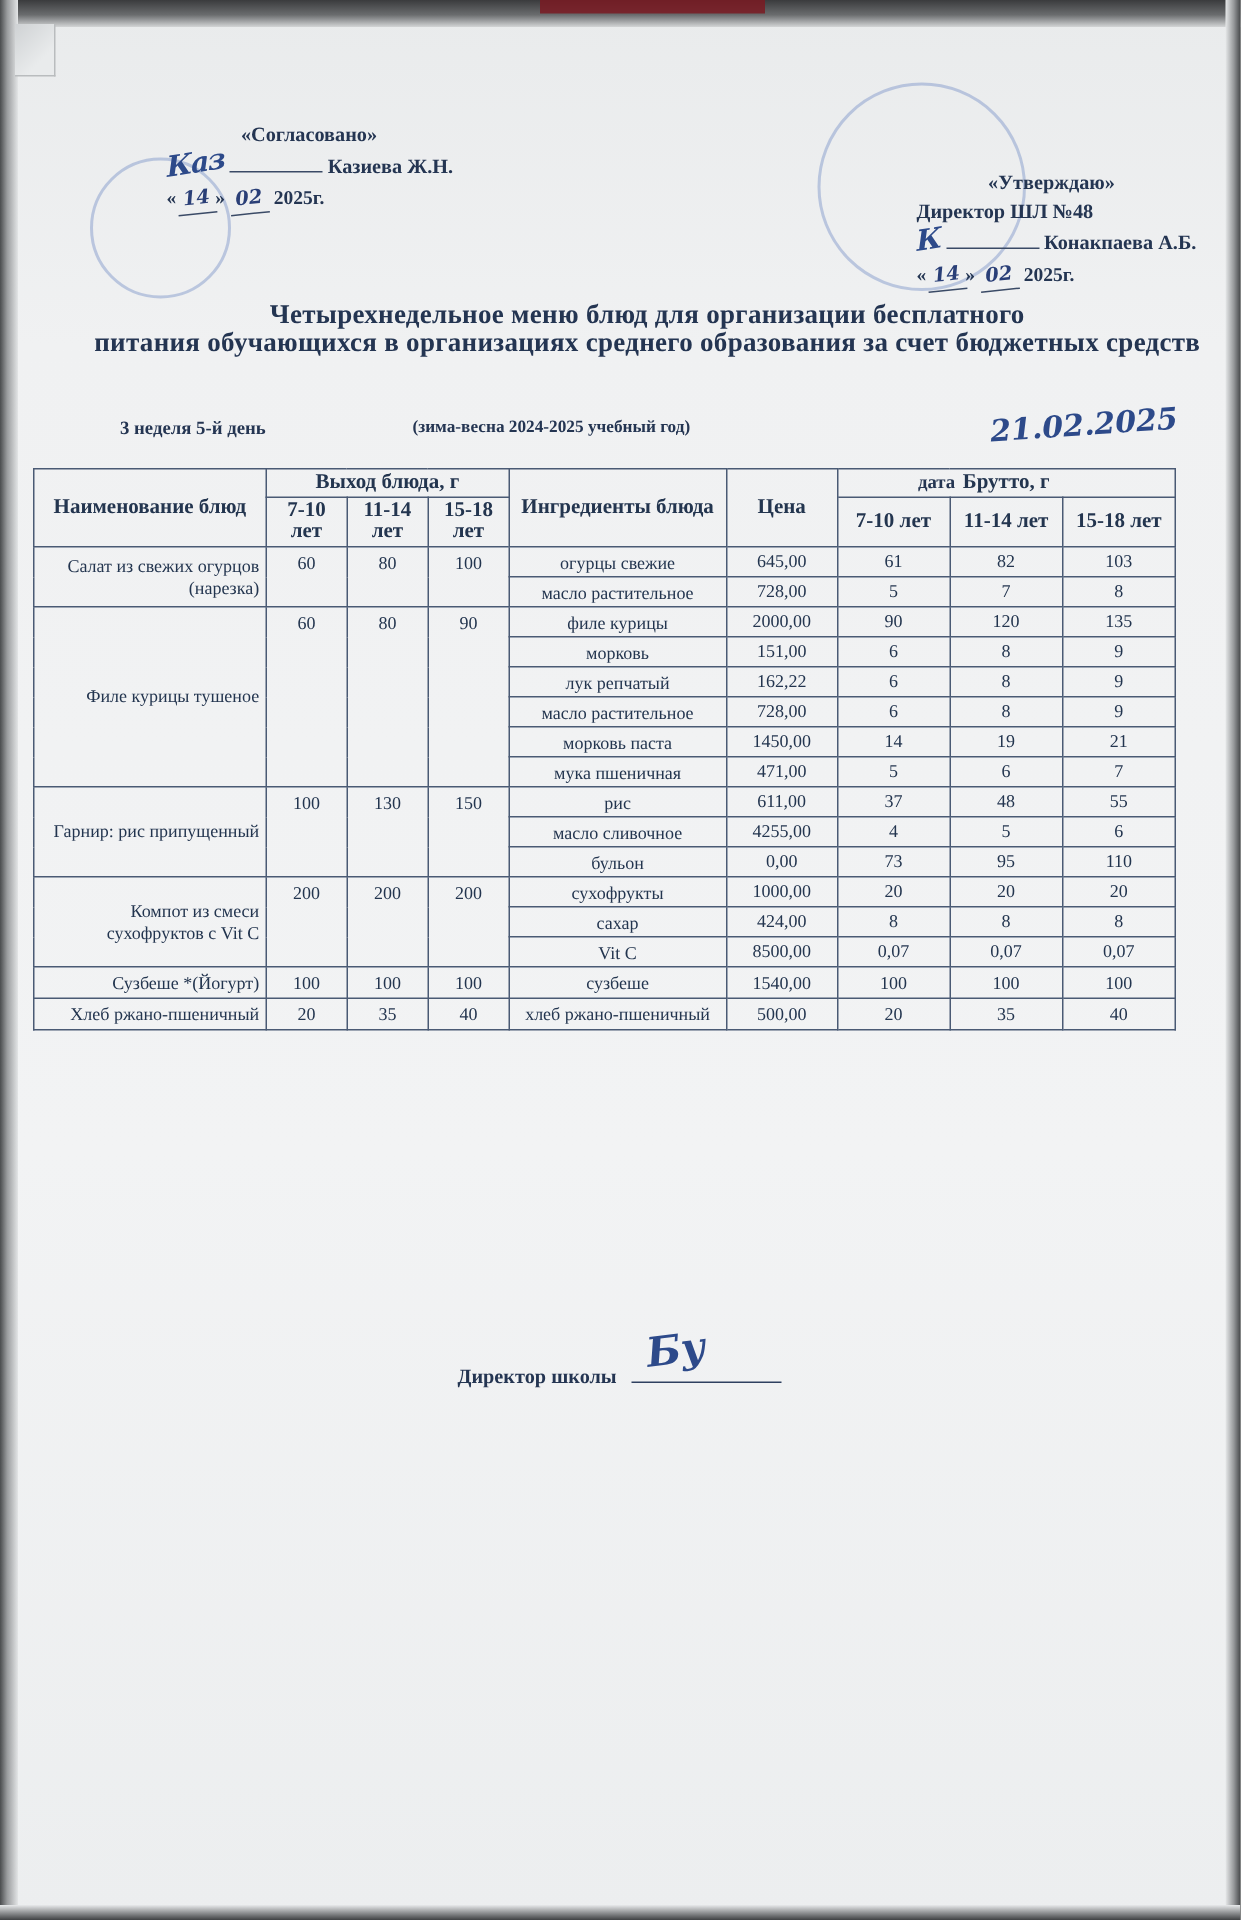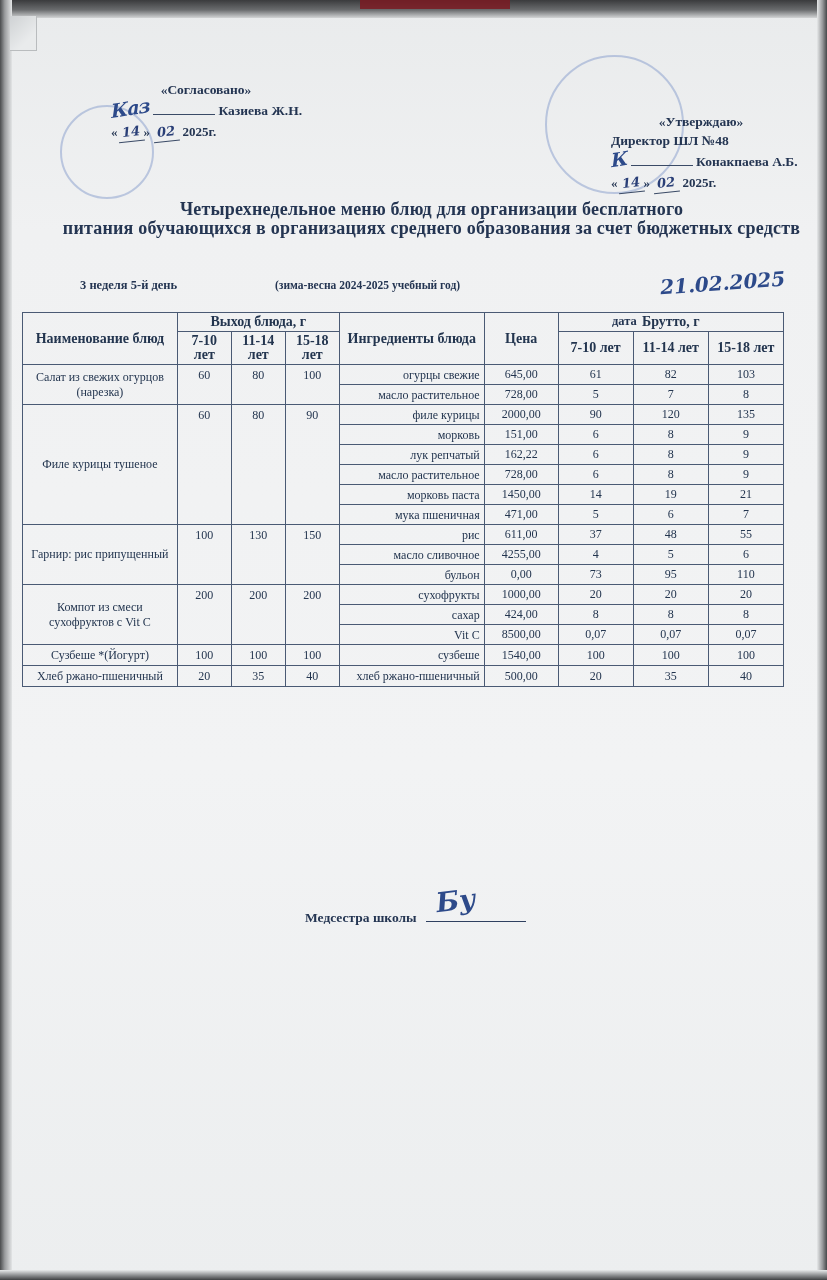--- a/index.html
+++ b/index.html
@@ -174,23 +174,23 @@
     border: 1px solid #4a5a74;
     padding: 2px 4px;
     vertical-align: middle;
   }
   table.menu th {
     font-weight: bold;
     text-align: center;
     font-size: 14px;
     line-height: 14px;
   }
-  .c-name { width: 148px; text-align: center; padding-left: 6px; line-height: 15px; }
+  .c-name { width: 148px; text-align: right; padding-left: 6px; line-height: 15px; }
   .c-out { width: 46px; text-align: center; }
-  .c-ing { width: 138px; text-align: right; padding-left: 6px; line-height: 14px; }
+  .c-ing { width: 138px; text-align: center; padding-left: 6px; line-height: 14px; }
   .c-price { width: 66px; text-align: center; }
   .c-br { width: 68px; text-align: center; }
   td.num { text-align: center; }
   .hdr-tall { height: 26px; }
   
   .nurse {
     position: absolute;
     left: 305px;
     top: 905px;
     font-size: 13.5px;
@@ -430,20 +430,20 @@
             <td class="c-ing">хлеб ржано-пшеничный</td>
             <td class="c-price num">500,00</td>
             <td class="c-br num">20</td>
             <td class="c-br num">35</td>
             <td class="c-br num">40</td>
           </tr>
         </tbody>
     </table>
 
     <div class="nurse">
-      <span>Медсестра школы</span>
+      <span>Директор школы</span>
       <span class="line">
         <span class="sig">Бу</span>
       </span>
     </div>
 
   </div>
 </div>
 
 </body></html>

